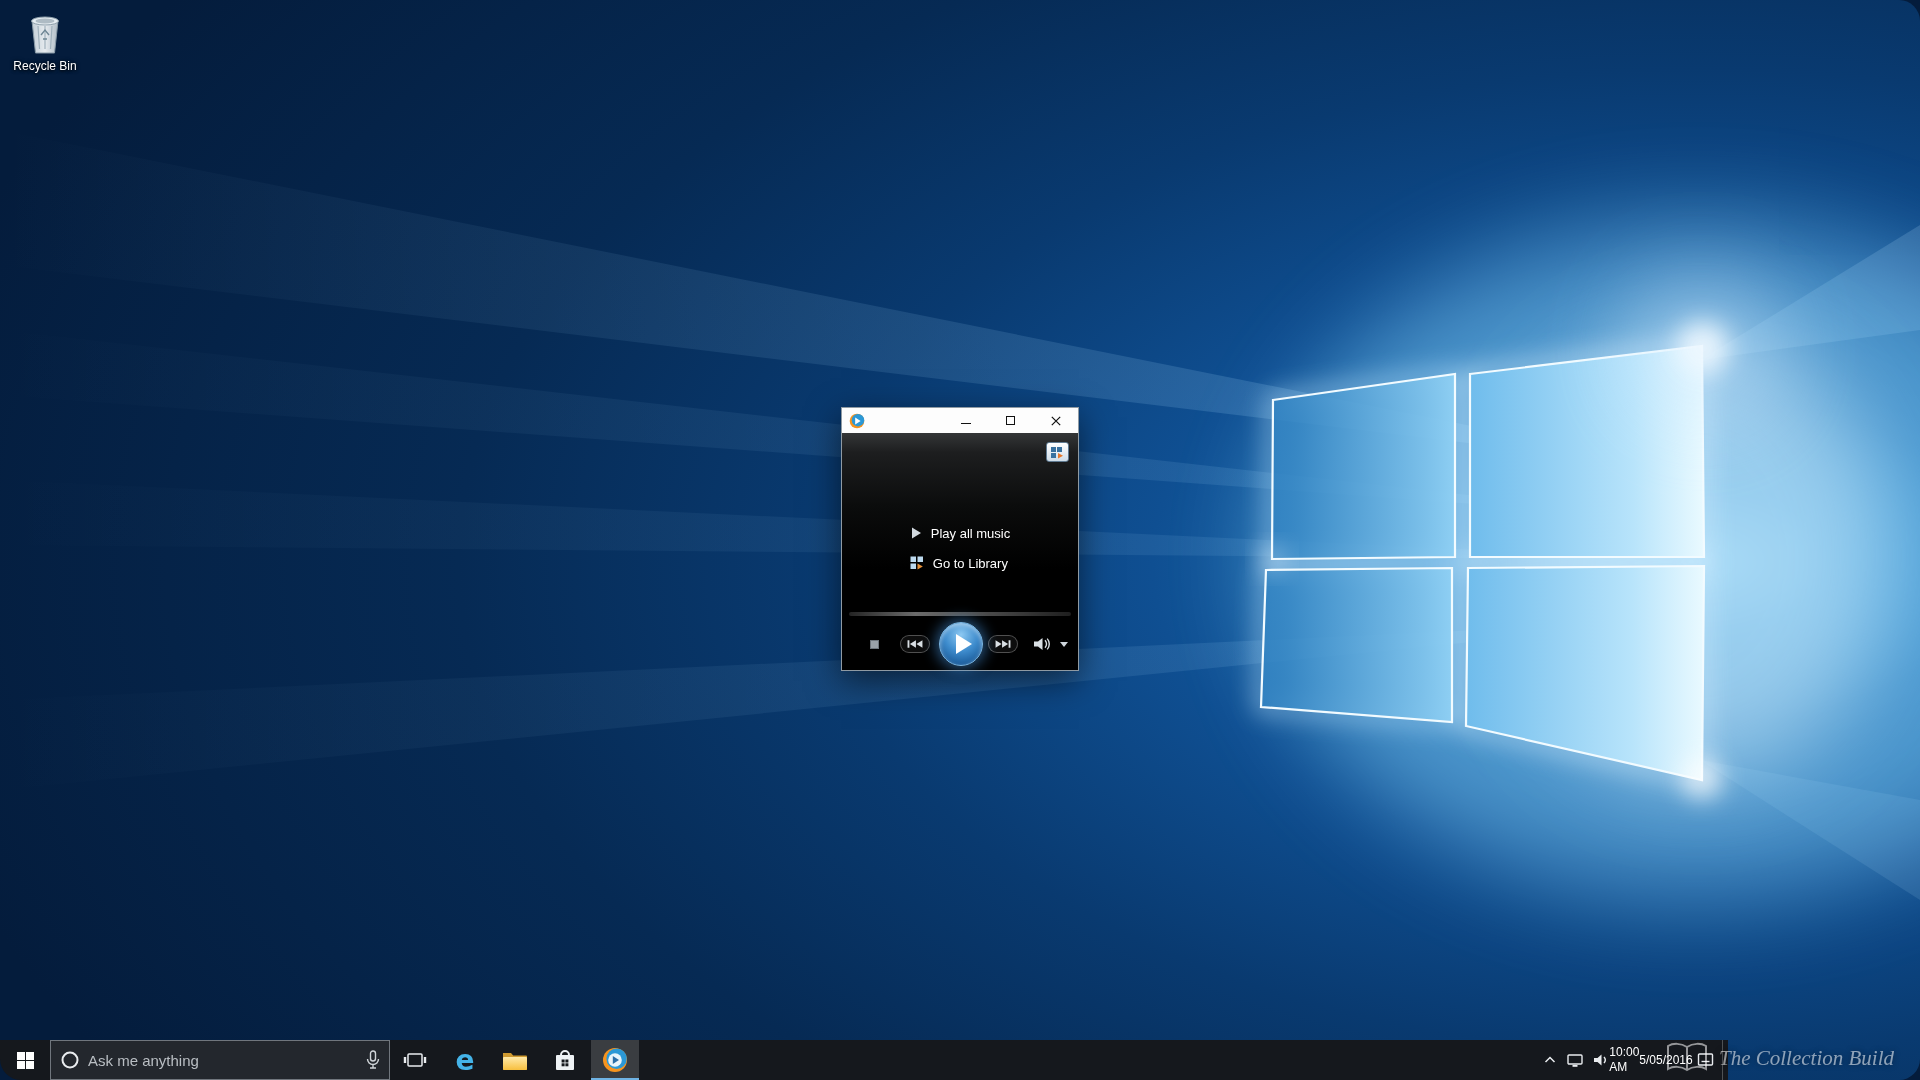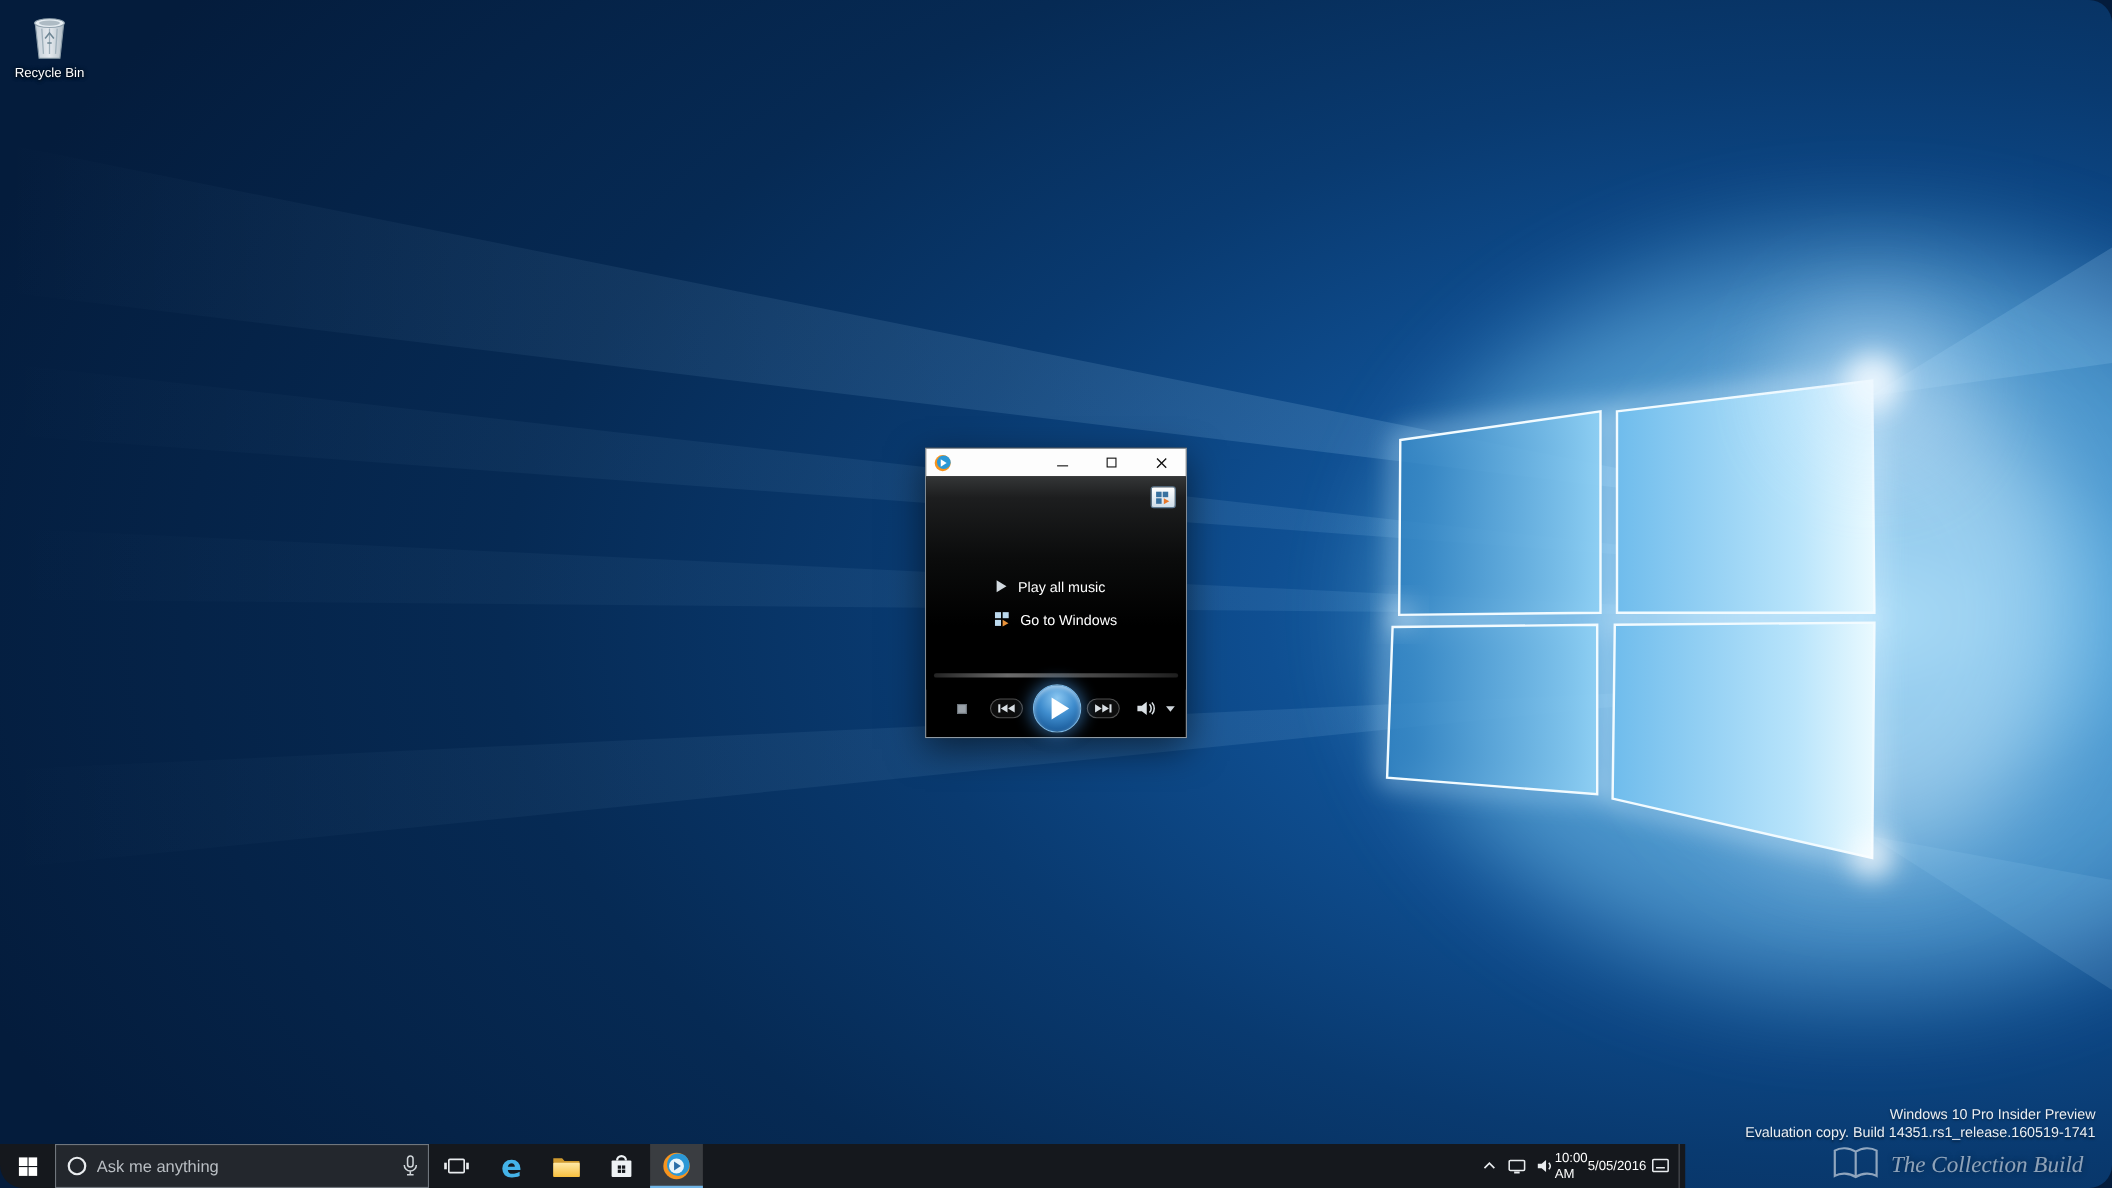--- a/index.html
+++ b/index.html
@@ -43,21 +43,21 @@
   .ctl-prev { left:58px; top:202px; width:30px; height:18px; border:1px solid rgba(255,255,255,.28); border-radius:9px; background:rgba(255,255,255,.05); }
   .ctl-next { left:146px; top:202px; width:30px; height:18px; border:1px solid rgba(255,255,255,.28); border-radius:9px; background:rgba(255,255,255,.05); }
   .ctl-play { left:97px; top:189px; width:44px; height:44px; border-radius:50%;
               background:radial-gradient(circle at 50% 28%, #8cc8f2 0%, #3e8ccd 45%, #1c5e9d 80%, #124a80 100%);
               border:1px solid #79b6e4; box-shadow:0 0 14px 3px rgba(70,150,225,.55), inset 0 2px 4px rgba(255,255,255,.5); }
   .ctl-vol { left:188px; top:202px; width:26px; height:18px; }
   .ctl-more { left:214px; top:202px; width:16px; height:18px; }
   .caret-down { width:0; height:0; border-left:4px solid transparent; border-right:4px solid transparent; border-top:5px solid #cfd6dc; }
 
   
-  .taskbar { position:absolute; left:0; bottom:0; width:1532px; height:40px; background:#15181d;
+  .taskbar { position:absolute; left:0; bottom:0; width:1728px; height:40px; background:#15181d;
              display:flex; align-items:stretch; z-index:50; }
   .tb-btn { width:48px; margin:0 1px; display:flex; align-items:center; justify-content:center; cursor:pointer; }
   .tb-btn.active { background:rgba(255,255,255,.16); box-shadow:inset 0 -2px 0 #6fb3e4; }
   .search { width:340px; display:flex; align-items:center; gap:8px; padding:0 9px;
             background:#23272d; border:1px solid #70767d; cursor:text; }
   .search-input { flex:1; background:transparent; border:none; outline:none; color:#d5d9dd; font-size:15px; font-family:"Liberation Sans",sans-serif; }
   .search-input::placeholder { color:#b9bec3; opacity:1; }
 
   .tray { margin-left:auto; display:flex; align-items:center; height:100%; }
   .tray-icon { height:100%; display:flex; align-items:center; justify-content:center; cursor:pointer; }
@@ -200,21 +200,21 @@
             </svg>
             <span>Play all music</span>
           </div>
           <div class="menu-row">
             <svg class="mi" width="14" height="14" viewBox="0 0 14 14" xmlns="http://www.w3.org/2000/svg">
               <rect x="0.5" y="0.5" width="5.5" height="5.5" fill="#bcd9ee"></rect>
               <rect x="7.5" y="0.5" width="5.5" height="5.5" fill="#bcd9ee"></rect>
               <rect x="0.5" y="7.5" width="5.5" height="5.5" fill="#bcd9ee"></rect>
               <polygon points="7.5,7.5 7.5,13.5 12.8,10.5" fill="#e8923a"></polygon>
             </svg>
-            <span>Go to Windows</span>
+            <span>Go to Library</span>
           </div>
         </div>
       </div>
 
       <div class="wmp-seek"></div>
 
       <div class="ctl ctl-stop">
           <div class="stop-square"></div>
         </div>
 
@@ -246,24 +246,20 @@
           <path d="M12 3.2 a5.5 5.5 0 0 1 0 7.6 M14.2 1.6 a8 8 0 0 1 0 10.8" stroke="#d9dfe4" stroke-width="1.4" fill="none"></path>
         </svg>
       </div>
 
       <div class="ctl ctl-more">
           <div class="caret-down"></div>
         </div>
     </div>
   </div>
 
-  <div class="build-watermark">
-    <div>Windows 10 Pro Insider Preview</div>
-    <div>Evaluation copy. Build 14351.rs1_release.160519-1741</div>
-  </div>
 
   <div class="taskbar">
 
     <div class="tb-btn">
       <svg width="17" height="17" viewBox="0 0 17 17" xmlns="http://www.w3.org/2000/svg">
         <rect x="0" y="0" width="8" height="8" fill="#fff"></rect>
         <rect x="9" y="0" width="8" height="8" fill="#fff"></rect>
         <rect x="0" y="9" width="8" height="8" fill="#fff"></rect>
         <rect x="9" y="9" width="8" height="8" fill="#fff"></rect>
       </svg>

